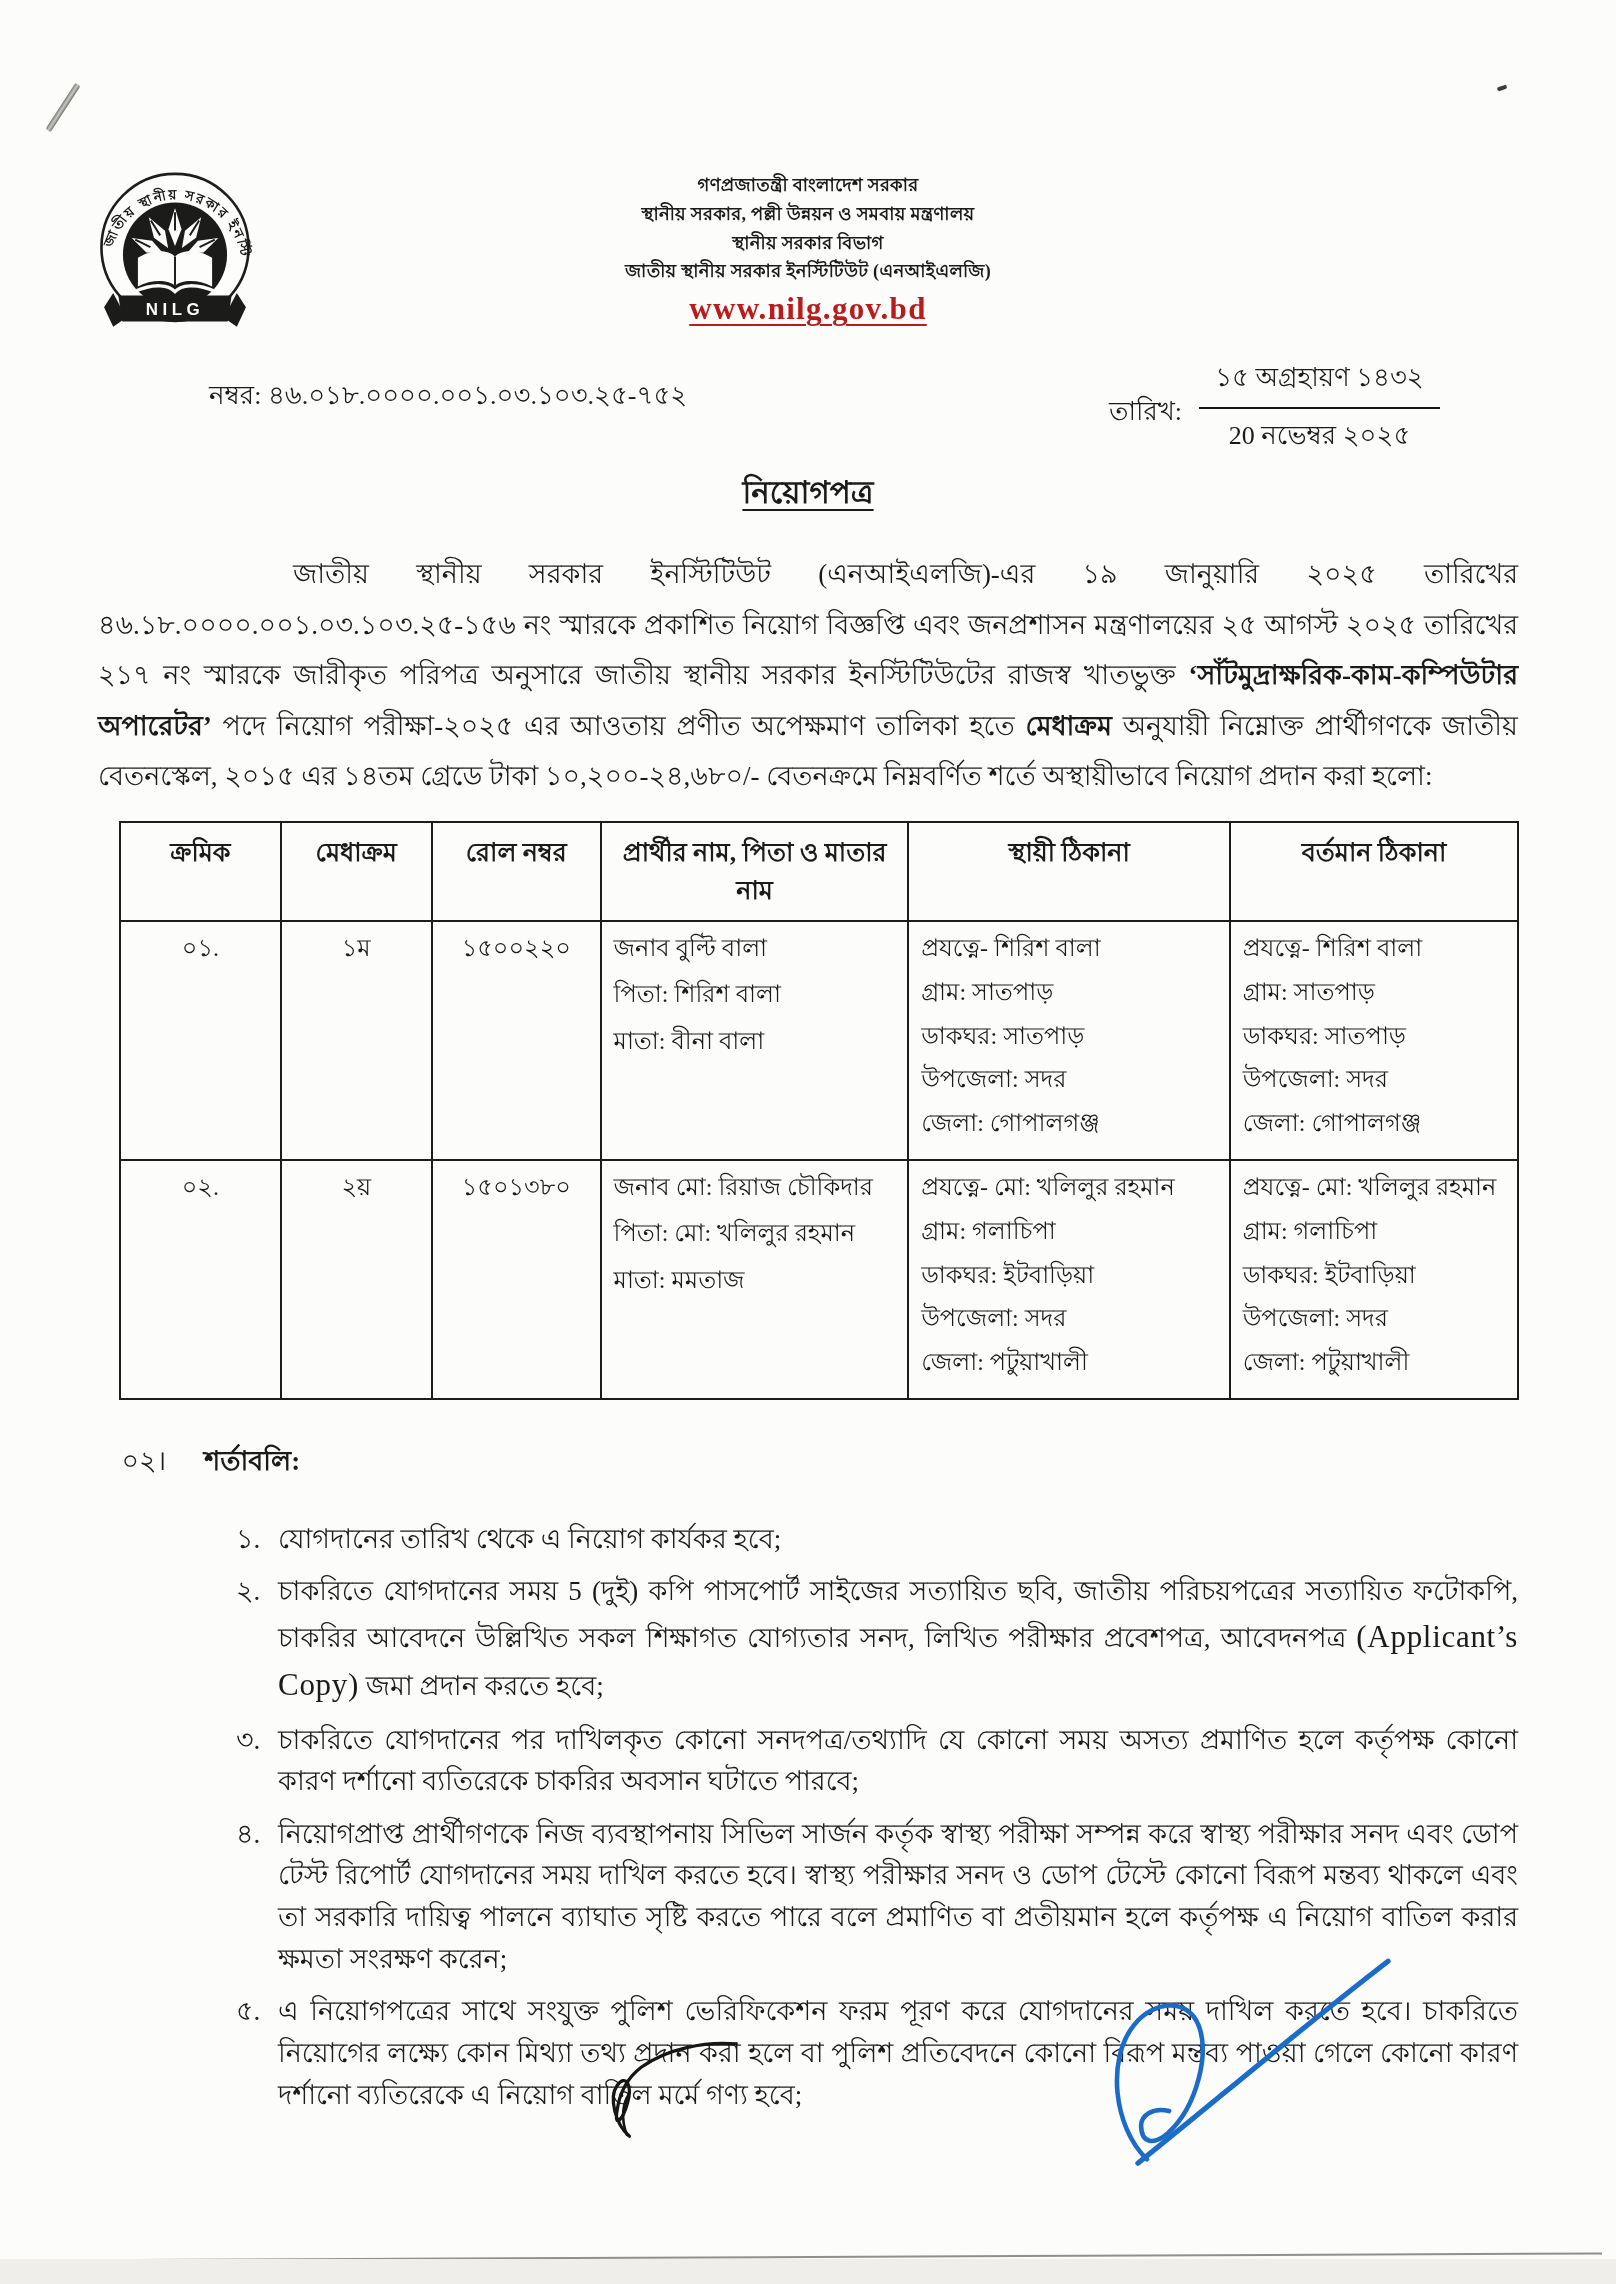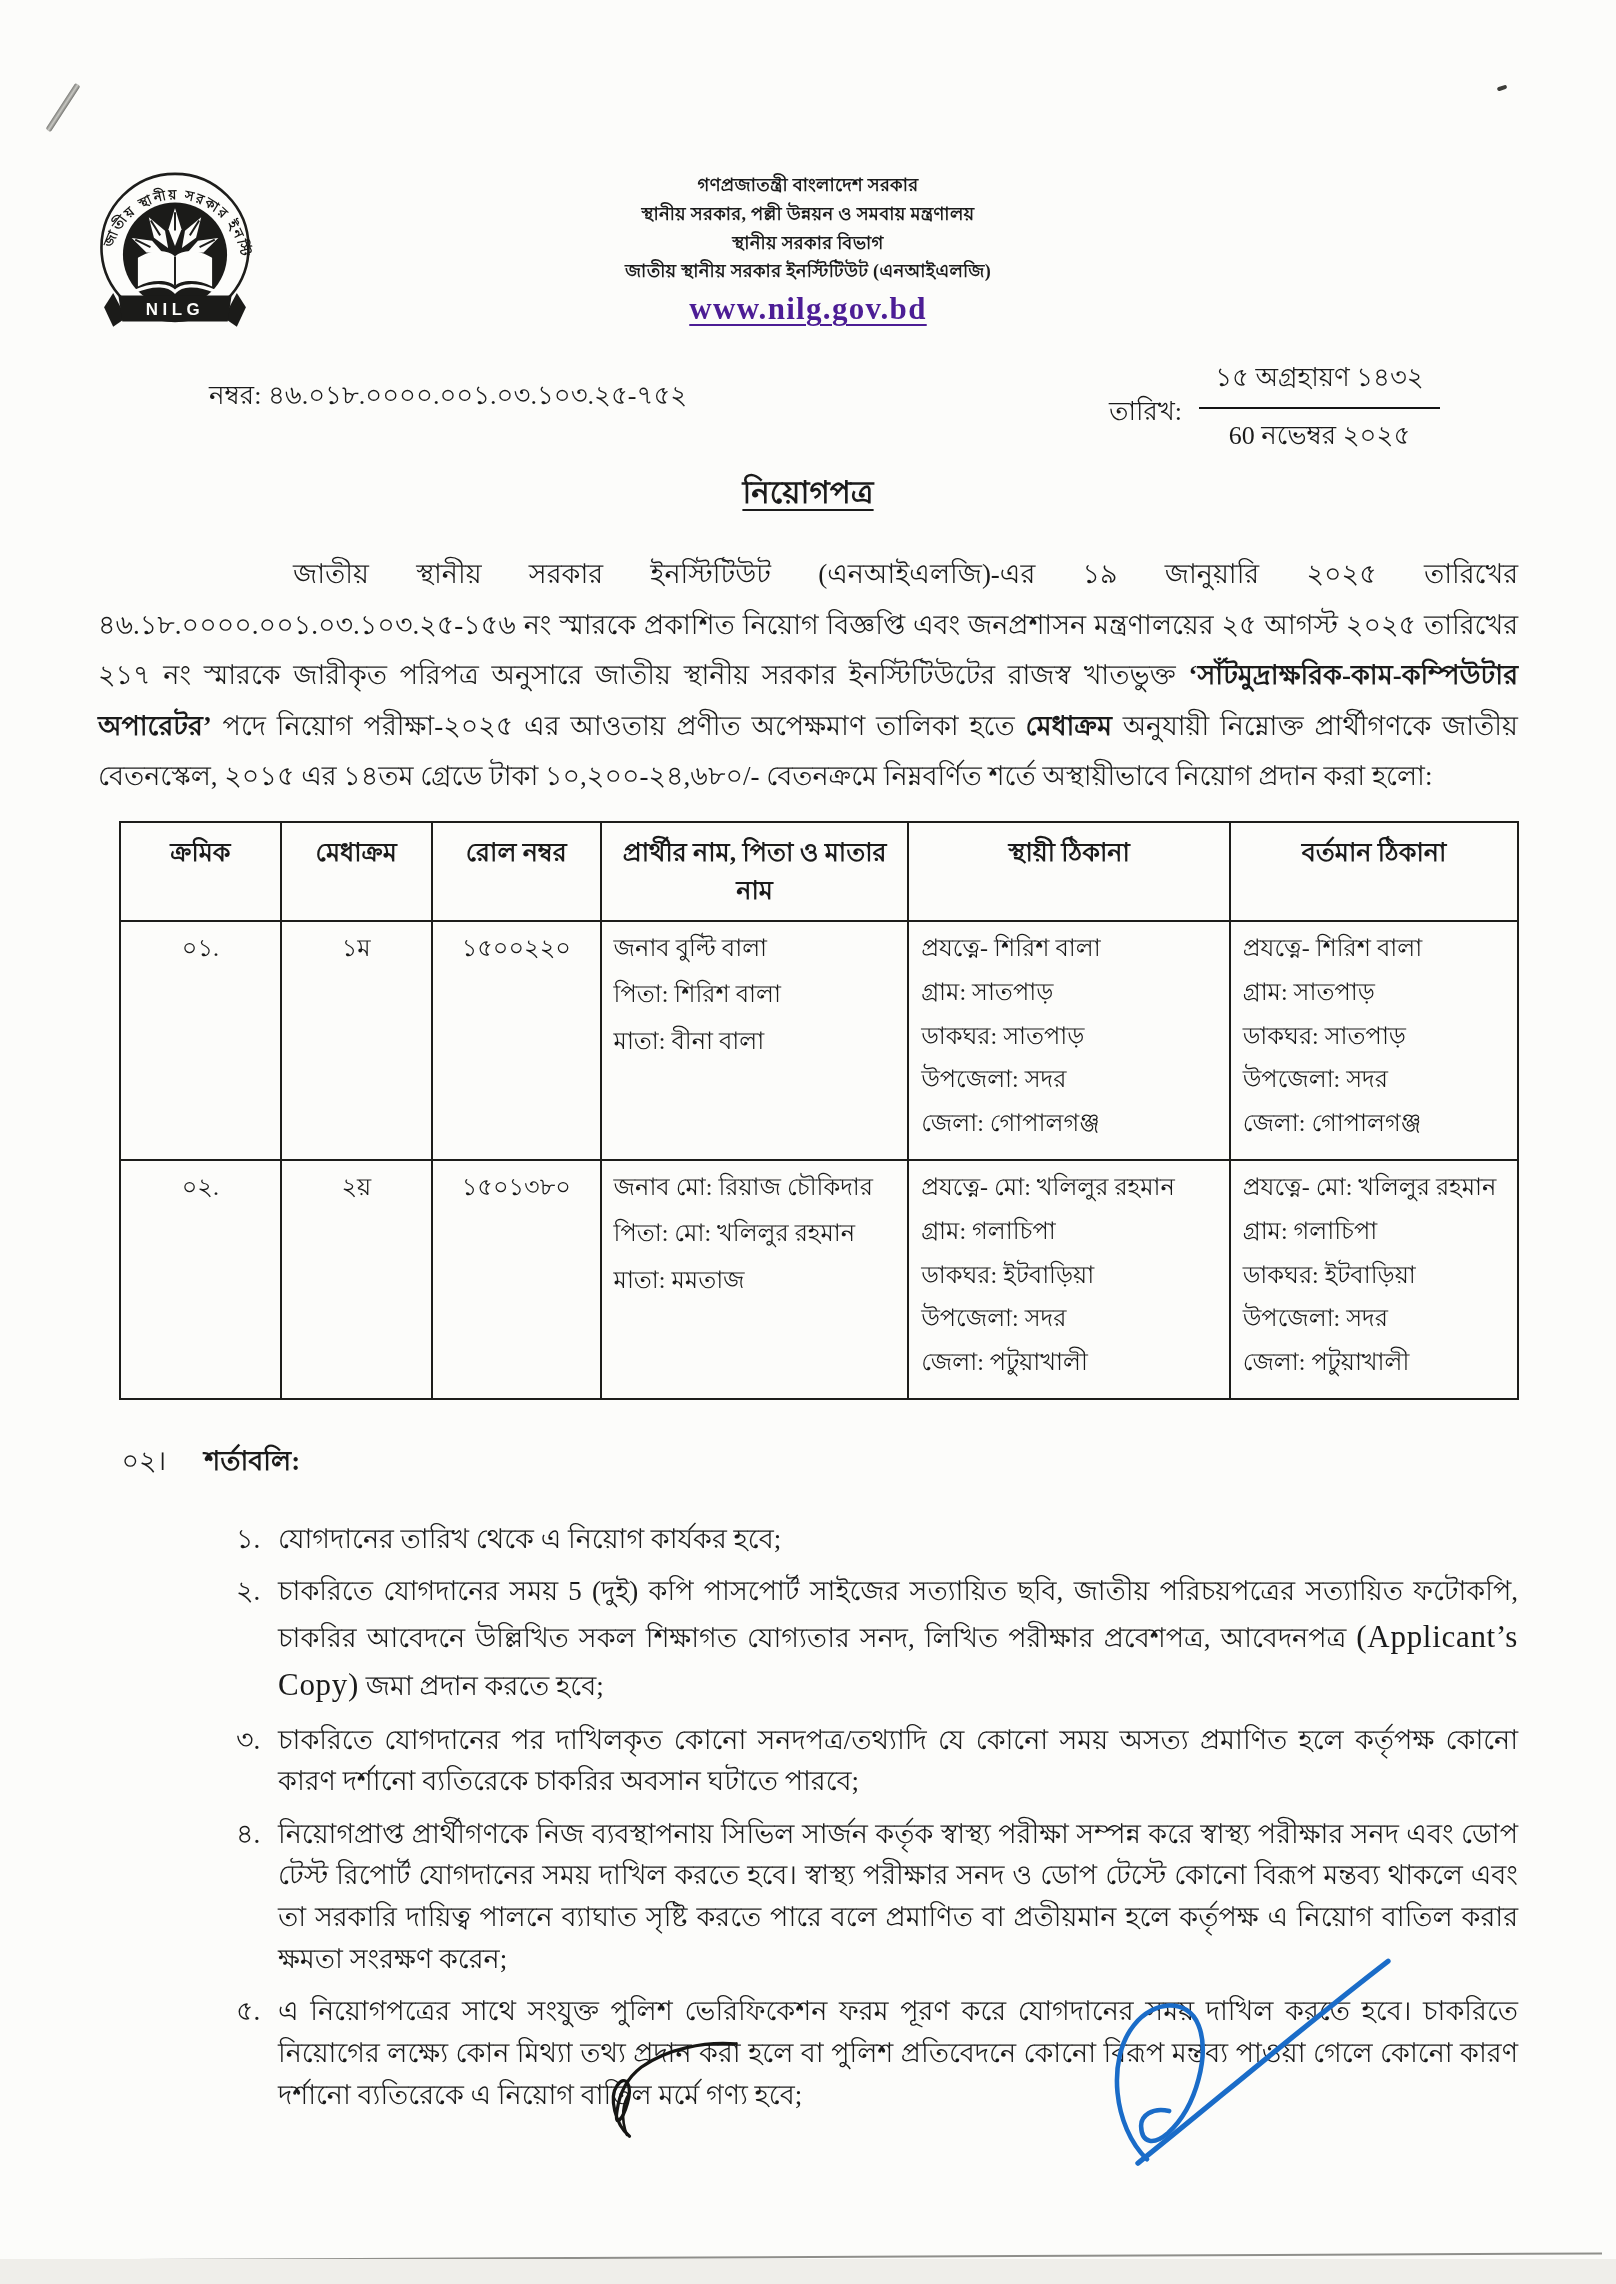--- a/index.html
+++ b/index.html
@@ -21,21 +21,21 @@
   .speck{position:absolute;left:1497px;top:86px;width:10.4px;height:3.9px;background:#3c3c38;transform:rotate(-18deg);border-radius:2px;}
   .bottom-scan{position:absolute;left:11.7px;top:2256px;width:1590px;height:2px;background:#8f8f8b;transform:rotate(-0.25deg);}
   .bottom-shade{position:absolute;left:0;top:2259px;width:1616px;height:25.4px;background:#efeeea;}
 
   
   .letterhead{position:relative;padding-top:171px;}
   .logo-wrap{position:absolute;left:96px;top:168px;width:158px;height:164px;}
   .org-block{text-align:center;}
   .org-line{font-size:18px;line-height:1.6;font-weight:600;letter-spacing:0.3px;}
   .website{display:block;text-align:center;margin-top:5.2px;font-size:31px;font-weight:600;
-    letter-spacing:1.3px;color:#4c1d95;text-decoration:underline;text-underline-offset:5.2px;text-decoration-thickness:2px;}
+    letter-spacing:1.3px;color:#b91c1c;text-decoration:underline;text-underline-offset:5.2px;text-decoration-thickness:2px;}
 
   
   .memo-row{display:flex;justify-content:space-between;align-items:flex-start;margin:30px 78px 0 111px;}
   .memo-no{font-size:26px;padding-top:18px;white-space:nowrap;}
   .date-block{display:flex;align-items:center;gap:17px;}
   .date-label{font-size:26px;padding-top:9px;}
   .date-stack{text-align:center;font-size:26px;min-width:241px;}
   .date-bn{padding:0 6.5px 5.2px 6.5px;border-bottom:2.6px solid #141414;}
   .date-en{padding-top:6.5px;}
 
@@ -141,21 +141,21 @@
 
     <div class="memo-row">
       <div class="memo-no">
         <span>নম্বর:</span>
         <span>৪৬.০১৮.০০০০.০০১.০৩.১০৩.২৫-৭৫২</span>
       </div>
       <div class="date-block">
         <span class="date-label">তারিখ:</span>
         <div class="date-stack">
           <div class="date-bn">১৫ অগ্রহায়ণ ১৪৩২</div>
-          <div class="date-en">60 নভেম্বর ২০২৫</div>
+          <div class="date-en">20 নভেম্বর ২০২৫</div>
         </div>
       </div>
     </div>
 
     <h1 class="doc-title">নিয়োগপত্র</h1>
 
     <p class="intro"><span>জাতীয় স্থানীয় সরকার ইনস্টিটিউট (এনআইএলজি)-এর ১৯ জানুয়ারি ২০২৫ তারিখের ৪৬.১৮.০০০০.০০১.০৩.১০৩.২৫-১৫৬ নং স্মারকে প্রকাশিত নিয়োগ বিজ্ঞপ্তি এবং জনপ্রশাসন মন্ত্রণালয়ের ২৫ আগস্ট ২০২৫ তারিখের ২১৭ নং স্মারকে জারীকৃত পরিপত্র অনুসারে জাতীয় স্থানীয় সরকার ইনস্টিটিউটের রাজস্ব খাতভুক্ত </span><span class="bold">‘সাঁটমুদ্রাক্ষরিক-কাম-কম্পিউটার অপারেটর’</span><span> পদে নিয়োগ পরীক্ষা-২০২৫ এর আওতায় প্রণীত অপেক্ষমাণ তালিকা হতে </span><span class="bold">মেধাক্রম</span><span> অনুযায়ী নিম্নোক্ত প্রার্থীগণকে জাতীয় বেতনস্কেল, ২০১৫ এর ১৪তম গ্রেডে টাকা ১০,২০০-২৪,৬৮০/- বেতনক্রমে নিম্নবর্ণিত শর্তে অস্থায়ীভাবে নিয়োগ প্রদান করা হলো:</span></p>
 
     <table class="roster">
       <colgroup>

